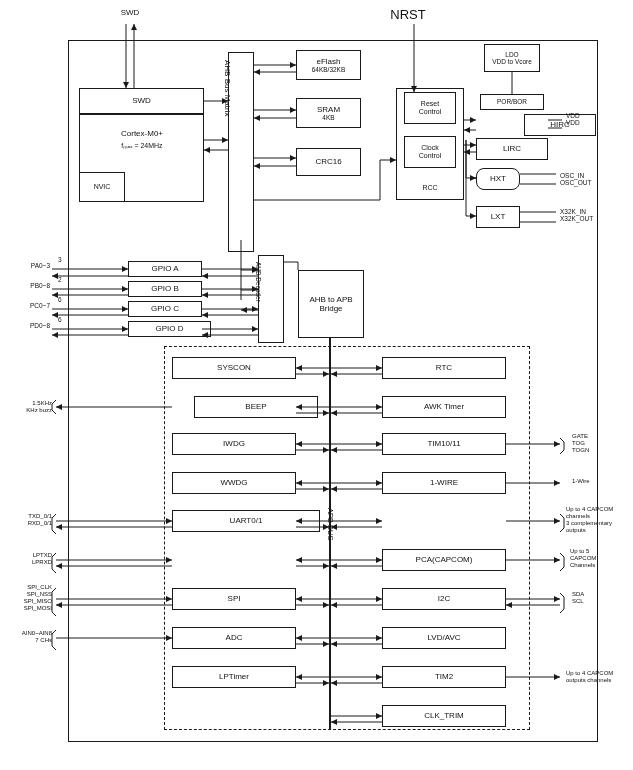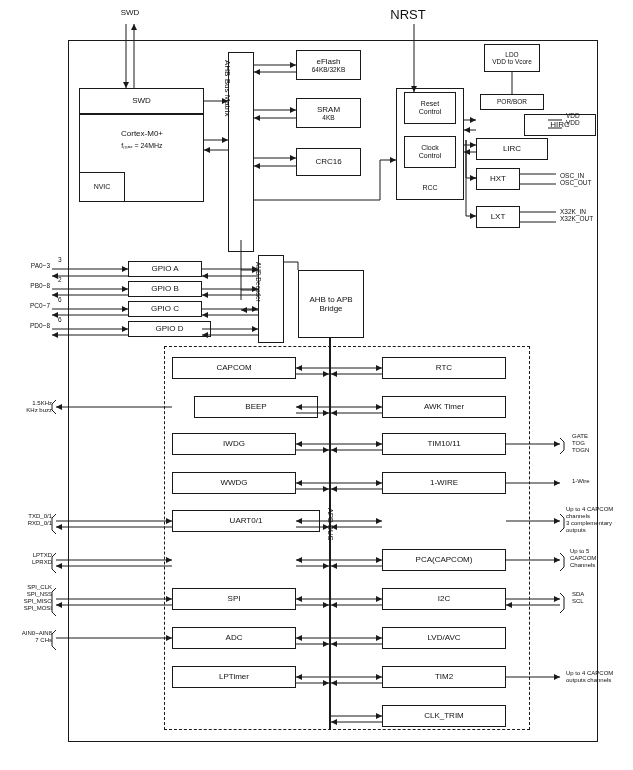--- a/index.html
+++ b/index.html
@@ -53,21 +53,21 @@
 Control</div>
   <div class="box" style="left:404px;top:136px;width:52px;height:32px;font-size:7px;white-space:pre;">Clock
 Control</div>
   <div class="lbl c" style="left:404px;top:184px;width:52px;font-size:7px;">RCC</div>
 
   <div class="box" style="left:484px;top:44px;width:56px;height:28px;font-size:6.5px;white-space:pre;">LDO
 VDD to Vcore</div>
   <div class="box" style="left:480px;top:94px;width:64px;height:16px;font-size:6.5px;">POR/BOR</div>
   <div class="box" style="left:476px;top:114px;width:72px;height:22px;margin-left:48px;">HIRC</div>
   <div class="box" style="left:476px;top:138px;width:72px;height:22px;">LIRC</div>
-  <div class="box" style="left:476px;top:168px;width:44px;height:22px;">HXT</div>
+  <div class="box" style="left:476px;top:168px;width:44px;height:22px;border-radius:8px;">HXT</div>
   <div class="box" style="left:476px;top:206px;width:44px;height:22px;">LXT</div>
 
   <div class="lbl" style="left:566px;top:112px;width:60px;font-size:6.5px;">VDD
 VDD</div>
   <div class="lbl" style="left:560px;top:172px;width:66px;font-size:6.5px;">OSC_IN
 OSC_OUT</div>
   <div class="lbl" style="left:560px;top:208px;width:70px;font-size:6.5px;">X32K_IN
 X32K_OUT</div>
 
   <div class="box" style="left:128px;top:261px;width:74px;height:16px;">GPIO A</div>
@@ -89,21 +89,21 @@
   <div class="lbl" style="left:262px;top:262px;width:90px;font-size:6.5px;transform:rotate(90deg);transform-origin:0 0;">AHB Decoder</div>
 
   <div class="box" style="left:298px;top:270px;width:66px;height:68px;font-size:8px;white-space:pre;">AHB to APB
 Bridge</div>
 
   <div class="dash" style="left:164px;top:346px;width:366px;height:384px;"></div>
 
   <div class="ln vl" style="left:329px;top:338px;height:392px;width:2px;"></div>
   <div class="lbl" style="left:334px;top:508px;width:60px;font-size:7.5px;transform:rotate(90deg);transform-origin:0 0;">APB BUS</div>
 
-  <div class="box" style="left:172px;top:357px;width:124px;height:22px;">CAPCOM</div>
+  <div class="box" style="left:172px;top:357px;width:124px;height:22px;">SYSCON</div>
   <div class="box" style="left:162px;top:396px;width:124px;height:22px;margin-left:32px;">BEEP</div>
   <div class="box" style="left:172px;top:433px;width:124px;height:22px;">IWDG</div>
   <div class="box" style="left:172px;top:472px;width:124px;height:22px;">WWDG</div>
   <div class="box" style="left:172px;top:510px;width:148px;height:22px;">UART0/1</div>
   <div class="box" style="left:172px;top:588px;width:124px;height:22px;">SPI</div>
   <div class="box" style="left:172px;top:627px;width:124px;height:22px;">ADC</div>
   <div class="box" style="left:172px;top:666px;width:124px;height:22px;">LPTimer</div>
 
   <div class="box" style="left:382px;top:357px;width:124px;height:22px;">RTC</div>
   <div class="box" style="left:382px;top:396px;width:124px;height:22px;">AWK Timer</div>

